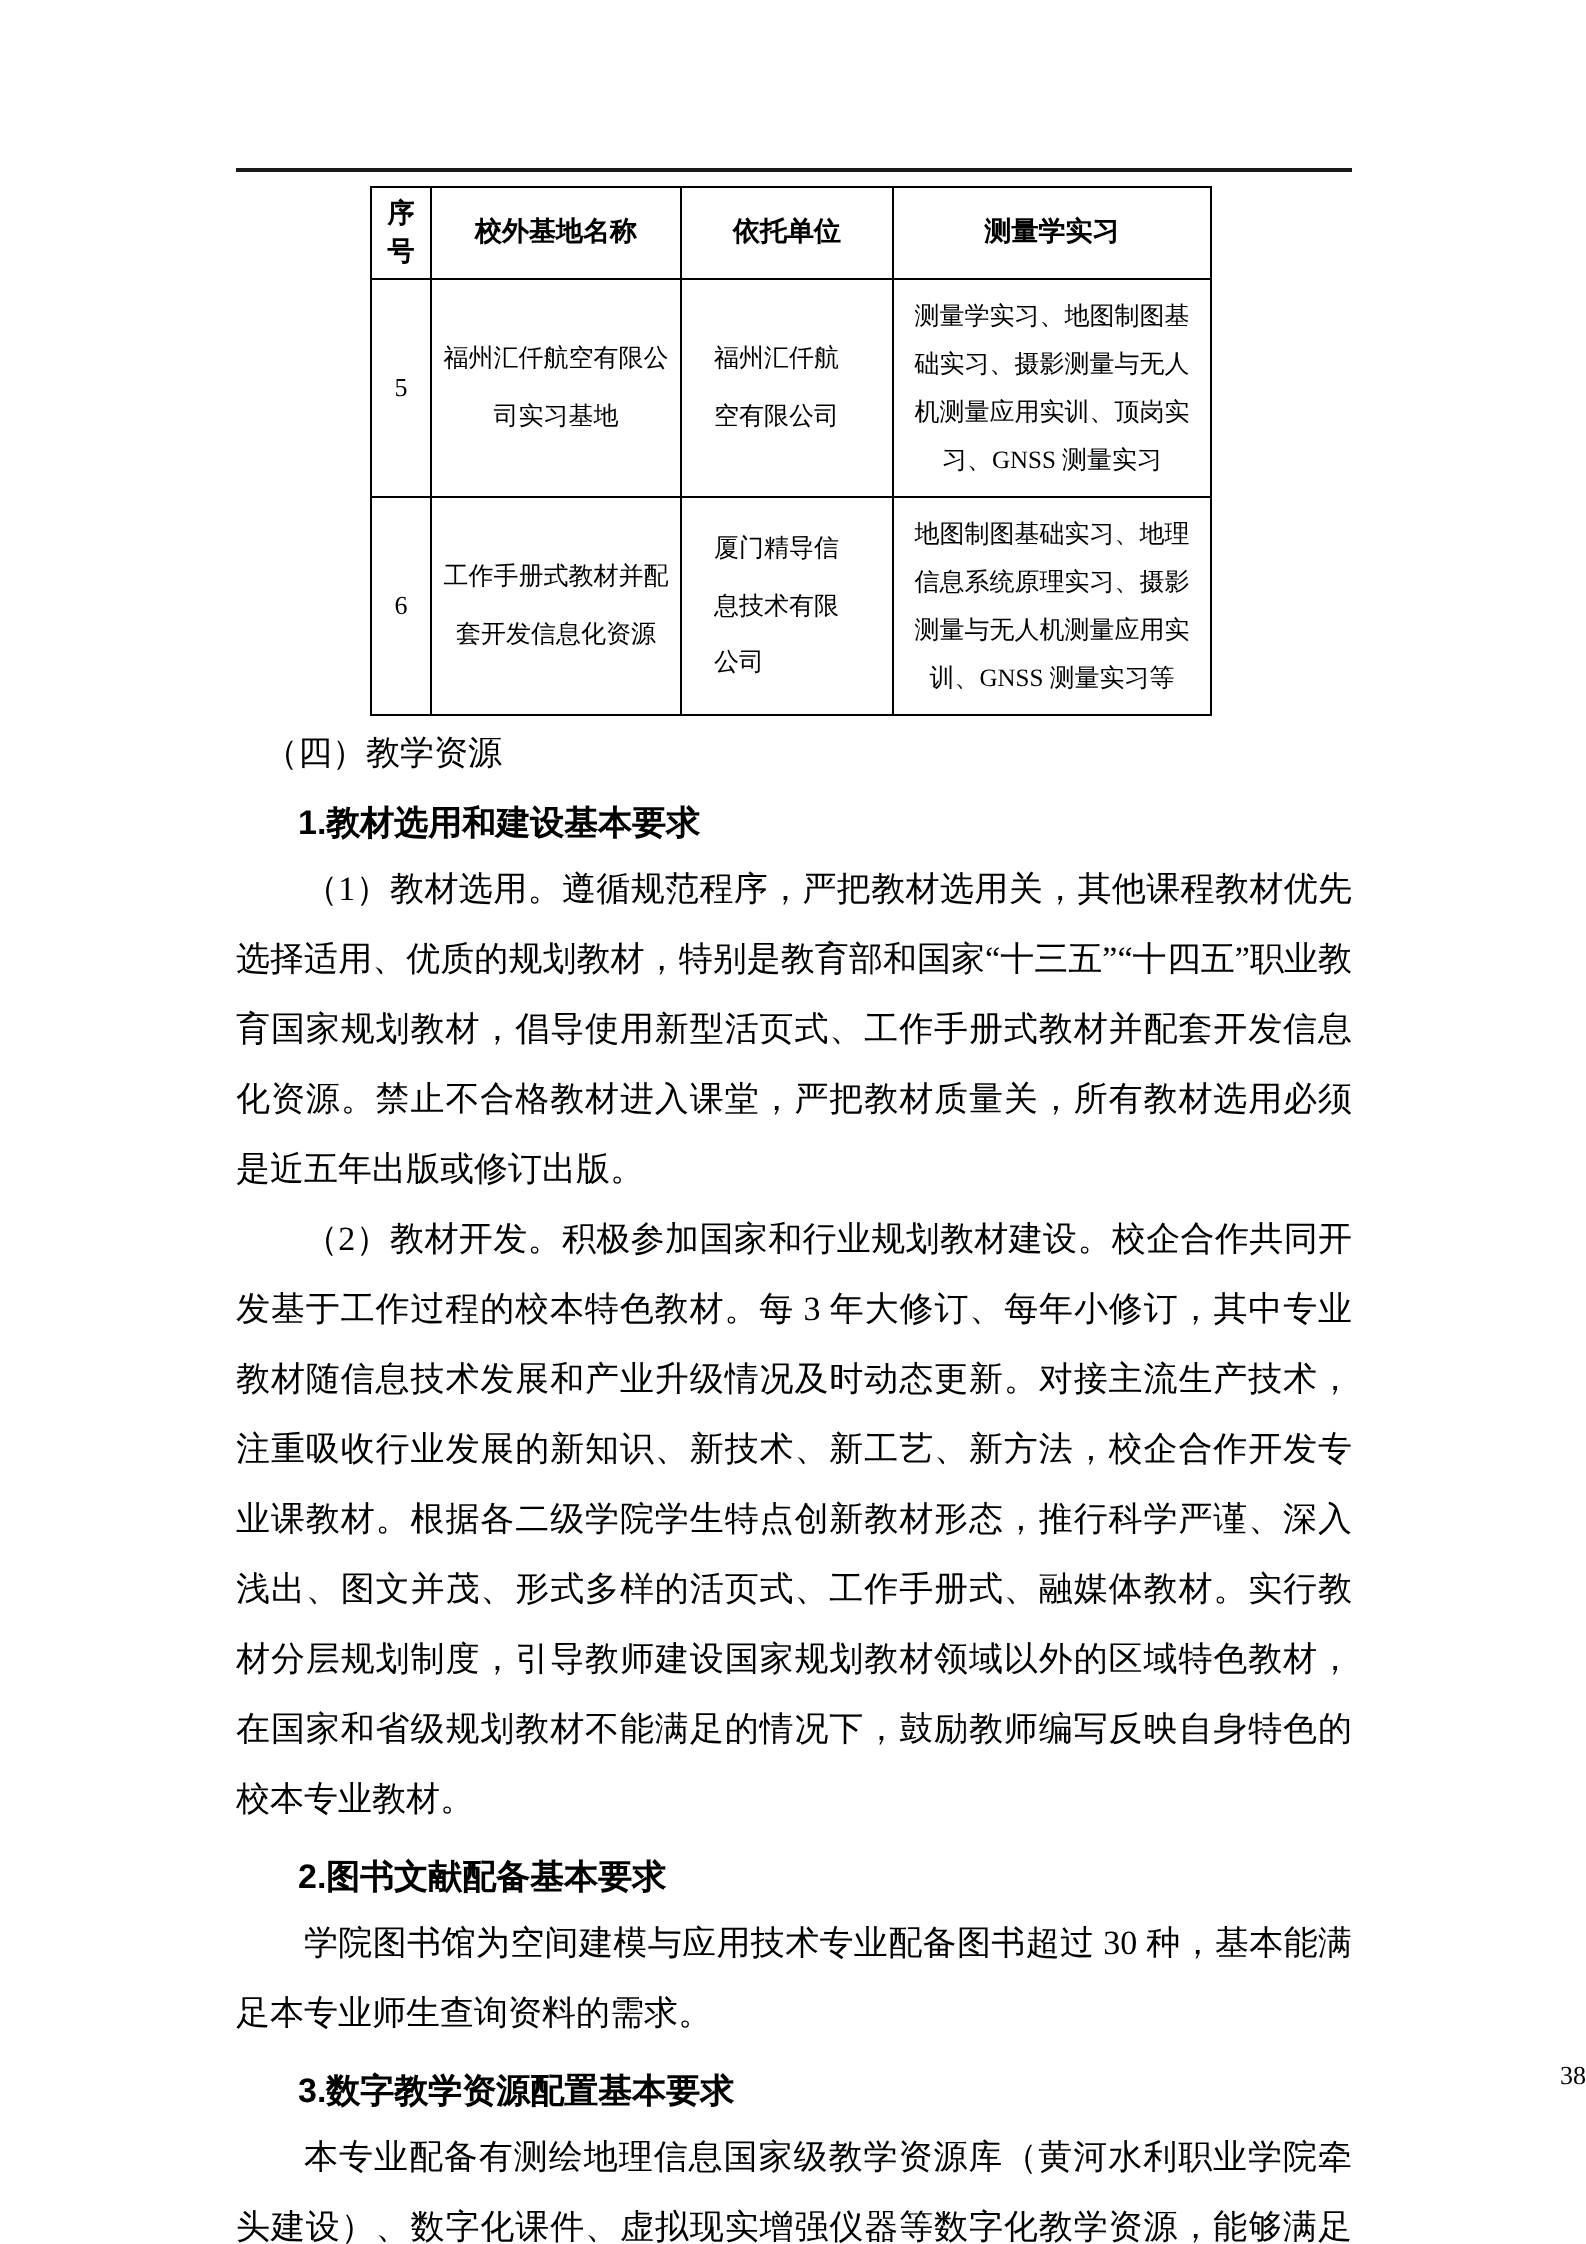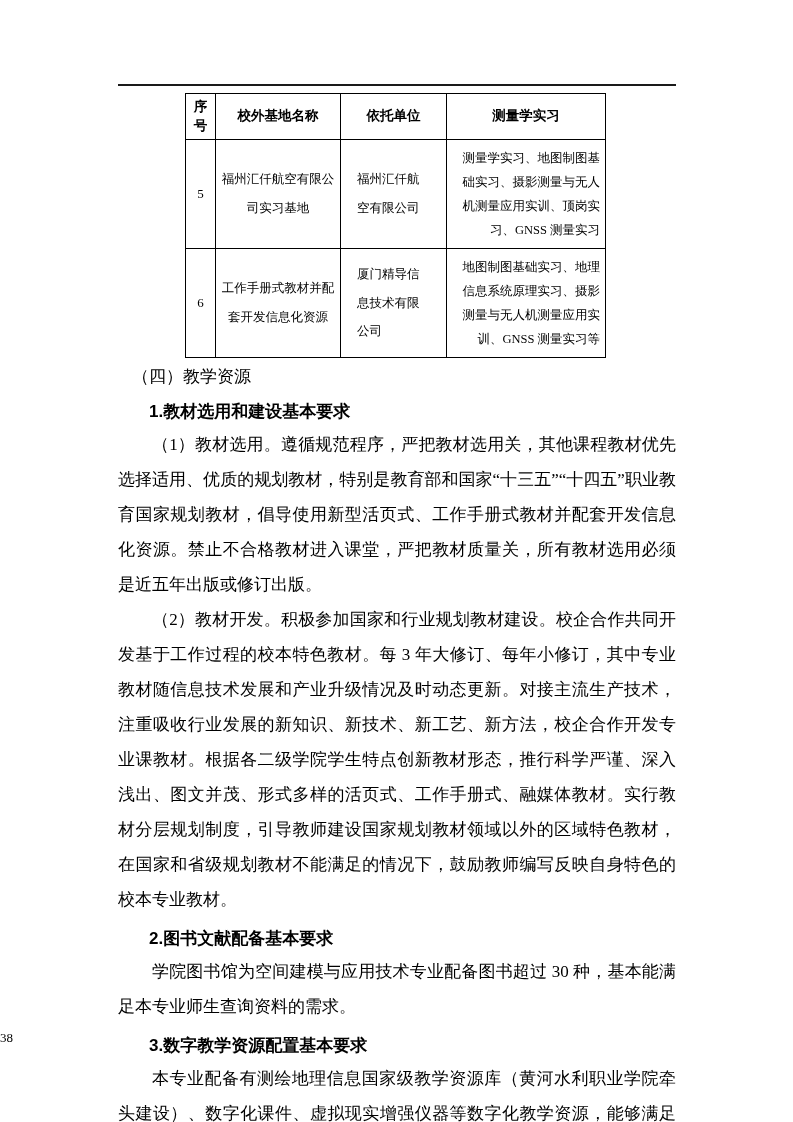--- a/index.html
+++ b/index.html
@@ -38,21 +38,21 @@
     font-weight: bold;
     font-size: 13.5px;
     text-align: center;
     height: 46px;
     line-height: 1.35;
     padding: 0 2px;
   }
   td.cell-no { text-align: center; font-size: 13px; width: 30px; }
   td.cell-name { padding: 2px 4px; line-height: 2.3; text-align: center; }
   td.cell-unit { padding: 2px 16px; line-height: 2.3; text-align: left; }
-  td.cell-func { padding: 6px 5px; line-height: 1.92; text-align: right; }
+  td.cell-func { padding: 6px 5px; line-height: 1.92; text-align: center; }
   tr.row-5 { height: 97px; }
   tr.row-6 { height: 86px; }
 
   .section-kai {
     margin: 5px 0 0 0;
     font-size: 17px;
     line-height: 27px;
     text-indent: 14px;
     font-family: "Liberation Serif", serif;
   }
@@ -69,21 +69,21 @@
     font-size: 17px;
     line-height: 35px;
     text-align: justify;
     text-indent: 34px;
   }
   .page-number {
     position: absolute;
     left: 0;
     right: 0;
     bottom: 76px;
-    text-align: left;
+    text-align: right;
     font-size: 13px;
     font-family: "Liberation Serif", serif;
   }
 </style>
 </head>
 <body>
 
 <div class="page">
 
   <div class="header-rule"></div>

